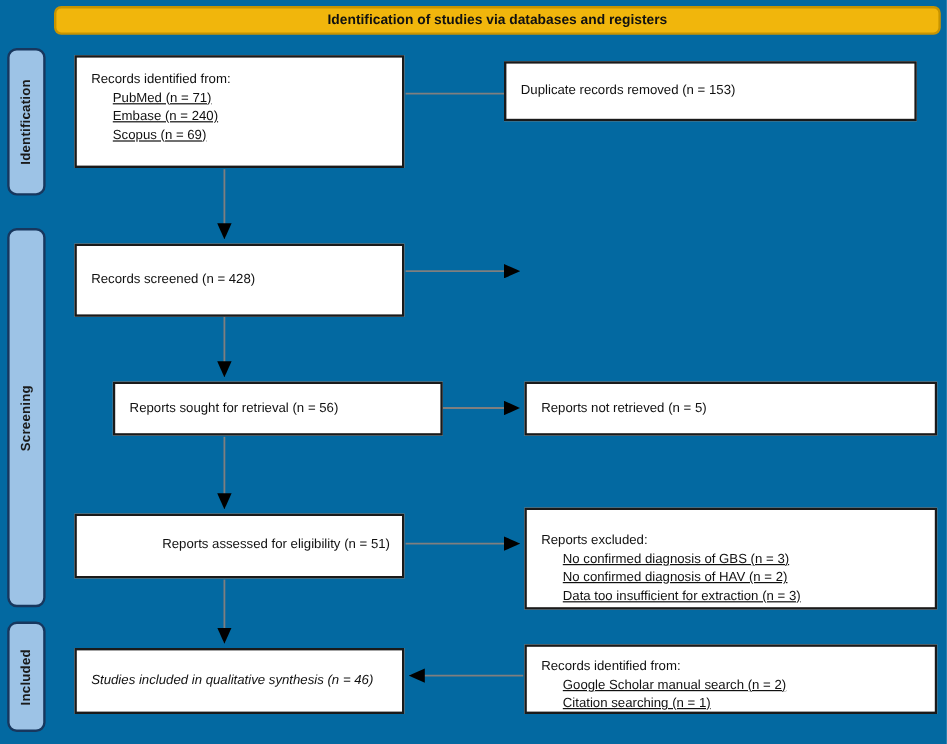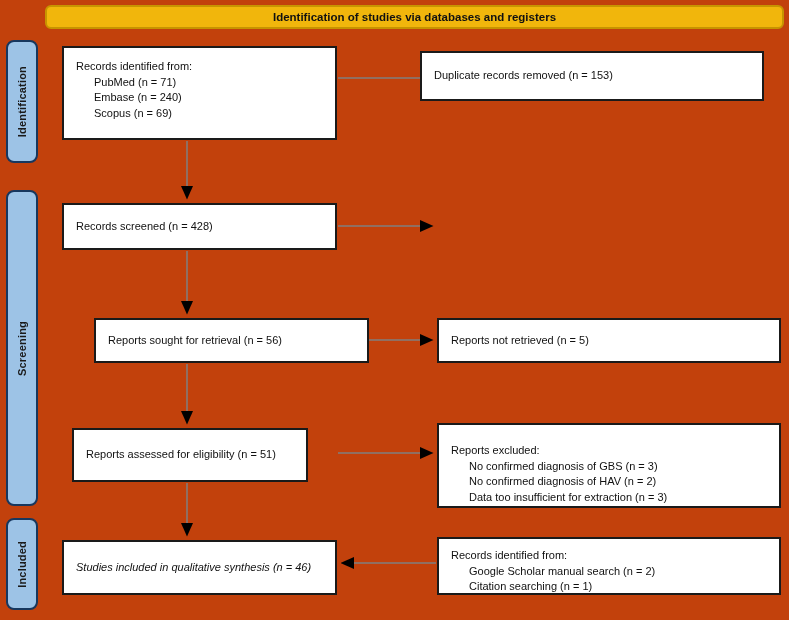--- a/index.html
+++ b/index.html
@@ -2,21 +2,21 @@
 <html style="--gold: #F1B60C; --gold-border: #C79400; --blue: #9DC3E6; --blue-border: #17375E; --line: #7F7F7F;"><head>
 <meta charset="utf-8">
 <style>
   :root{
     --gold:#F1B60C; --gold-border:#C79400;
     --blue:#9DC3E6; --blue-border:#17375E;
     --line:#7F7F7F; --ink:#1A1A1A; --box-border:#1A1A1A;
   }
   *{margin:0;padding:0;box-sizing:border-box;}
   body{background:#FFFFFF;font-family:"Liberation Sans",sans-serif;}
-  .canvas{position:relative;width:789px;height:620px;background:#c2410c;overflow:hidden;}
+  .canvas{position:relative;width:789px;height:620px;background:#0369a1;overflow:hidden;}
 
   .banner{
     position:absolute;left:45px;top:5px;width:739px;height:24px;
     background:var(--gold);border:2px solid var(--gold-border);border-radius:6px;
     display:flex;align-items:center;justify-content:center;
     font-size:11.5px;font-weight:bold;color:#111;
   }
 
   .stage{
     position:absolute;left:6px;width:32px;
@@ -30,29 +30,29 @@
   .stage-identification{top:40px;height:123px;}
   .stage-screening{top:190px;height:316px;}
   .stage-included{top:518px;height:92px;}
 
   .fbox{
     position:absolute;background:#FFFFFF;border:2px solid var(--box-border);
     font-size:11px;color:#111;line-height:15.5px;
     display:flex;flex-direction:column;justify-content:center;
     padding:6px 10px 6px 12px;
   }
-  .fbox .indent{padding-left:18px;}
+  .fbox .indent{padding-left:18px;text-decoration:underline;}
 
   .b-records-identified{left:62px;top:46px;width:275px;height:94px;justify-content:flex-start;padding-top:11px;}
   .b-duplicates{left:420px;top:51px;width:344px;height:50px;}
-  .b-screened{left:62px;top:203px;width:275px;height:47px;}
+  .b-screened{left:62px;top:203px;width:275px;height:61px;}
   .b-excluded-ta{left:437px;top:203px;width:344px;height:47px;}
   .b-sought{left:62px;top:318px;width:275px;height:45px;margin-left:32px;}
   .b-not-retrieved{left:437px;top:318px;width:344px;height:45px;}
-  .b-assessed{left:72px;top:428px;width:236px;height:54px;}
+  .b-assessed{left:62px;top:428px;width:275px;height:54px;align-items:flex-end;}
   .b-reports-excluded{left:437px;top:423px;width:344px;height:85px;justify-content:flex-start;padding-top:18px;}
   .b-included{left:62px;top:540px;width:275px;height:55px;font-style:italic;}
   .b-other-sources{left:437px;top:537px;width:344px;height:58px;justify-content:flex-start;padding-top:9px;}
 
   svg.connectors{position:absolute;left:0;top:0;width:789px;height:620px;pointer-events:none;}
 </style>
 </head>
 <body>
 
 <div class="canvas">

